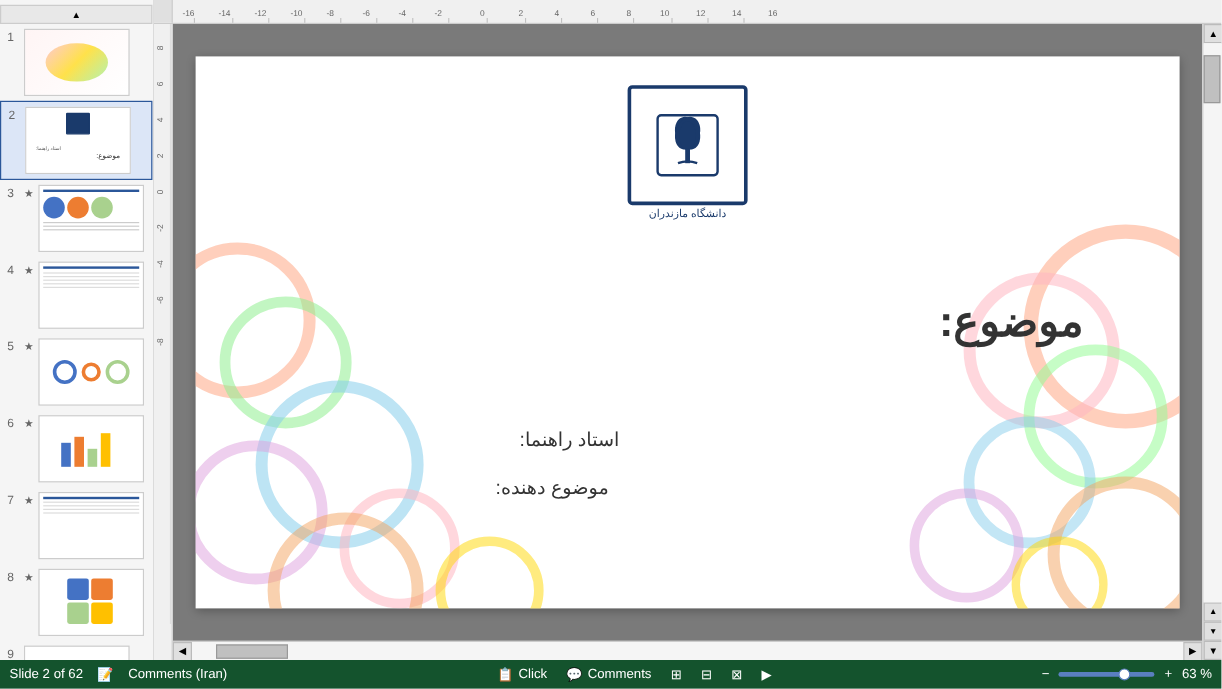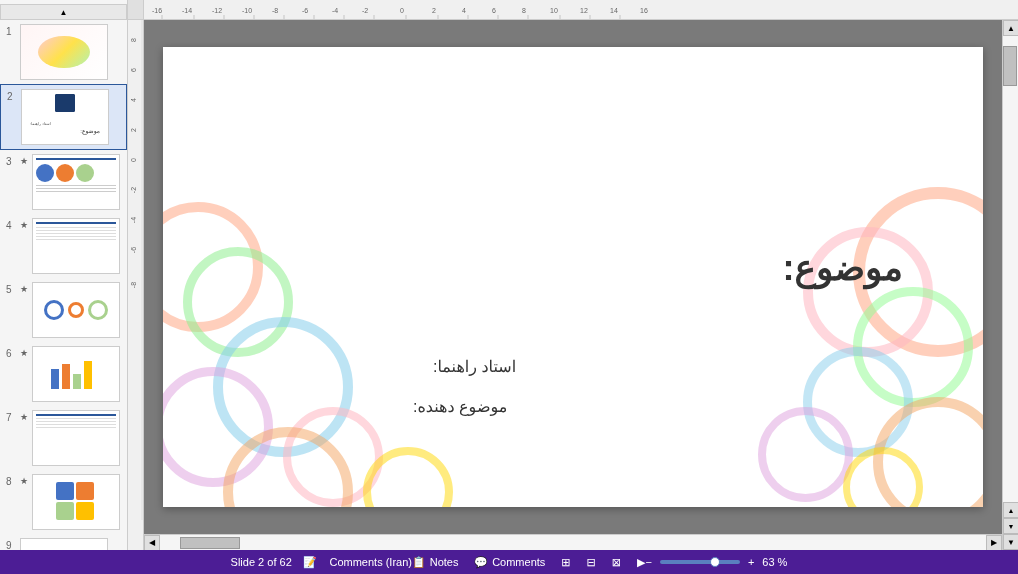--- a/index.html
+++ b/index.html
@@ -1,25 +1,25 @@
 <!DOCTYPE html>
 <html><head>
   <meta charset="utf-8">
   <style>
     * { margin: 0; padding: 0; box-sizing: border-box; }
     body { width: 1018px; height: 574px; overflow: hidden; font-family: 'Segoe UI', Arial, sans-serif; background: #f0f0f0; display: flex; flex-direction: column; }
 
     
     .status-bar {
       height: 24px;
-      background: #4c1d95;
+      background: #14532d;
       color: white;
       display: flex;
       align-items: center;
-      justify-content: center;
+      justify-content: space-between;
       padding: 0 8px;
       font-size: 11px;
       flex-shrink: 0;
     }
     .status-left { display: flex; align-items: center; gap: 12px; }
     .status-center { display: flex; align-items: center; gap: 16px; }
     .status-right { display: flex; align-items: center; gap: 8px; }
 
     
     .slide-panel {
@@ -435,20 +435,37 @@
             <div style="position:absolute;top:400px;left:200px;width:90px;height:90px;border-radius:50%;border:8px solid #ffd700;opacity:0.5;"></div>
 
             <div style="position:absolute;top:140px;right:-40px;width:170px;height:170px;border-radius:50%;border:12px solid #ffa07a;opacity:0.5;"></div>
             <div style="position:absolute;top:180px;right:50px;width:130px;height:130px;border-radius:50%;border:10px solid #ffb6c1;opacity:0.55;"></div>
             <div style="position:absolute;top:240px;right:10px;width:120px;height:120px;border-radius:50%;border:9px solid #98fb98;opacity:0.55;"></div>
             <div style="position:absolute;top:300px;right:70px;width:110px;height:110px;border-radius:50%;border:9px solid #87ceeb;opacity:0.5;"></div>
             <div style="position:absolute;top:350px;right:-20px;width:130px;height:130px;border-radius:50%;border:10px solid #f4a460;opacity:0.5;"></div>
             <div style="position:absolute;top:360px;right:130px;width:95px;height:95px;border-radius:50%;border:8px solid #dda0dd;opacity:0.5;"></div>
             <div style="position:absolute;top:400px;right:60px;width:80px;height:80px;border-radius:50%;border:7px solid #ffd700;opacity:0.5;"></div>
 
+            <div class="slide-logo">
+              <div class="logo-box">
+                <svg class="logo-tree" viewBox="0 0 60 60">
+
+                  <rect x="5" y="5" width="50" height="50" rx="3" fill="none" stroke="#1a3a6b" stroke-width="2"></rect>
+
+                  <ellipse cx="30" cy="20" rx="10" ry="14" fill="#1a3a6b" transform="rotate(-20 30 20)"></ellipse>
+                  <ellipse cx="30" cy="20" rx="10" ry="14" fill="#1a3a6b" transform="rotate(20 30 20)"></ellipse>
+                  <ellipse cx="30" cy="22" rx="7" ry="12" fill="#1a3a6b"></ellipse>
+
+                  <rect x="28" y="33" width="4" height="12" fill="#1a3a6b"></rect>
+
+                  <path d="M22 45 Q30 42 38 45" stroke="#1a3a6b" stroke-width="2" fill="none"></path>
+                </svg>
+              </div>
+              <div class="logo-text">دانشگاه مازندران</div>
+            </div>
 
             <div class="slide-title-persian">موضوع:</div>
 
             <div class="slide-label1">استاد راهنما:</div>
             <div class="slide-label2">موضوع دهنده:</div>
           </div>
         </div>
 
 
         <div class="scrollbar-h">
@@ -475,21 +492,21 @@
 
 <div class="status-bar">
   <div class="status-left">
     <span>Slide 2 of 62</span>
     <span>📝</span>
     <span>Comments (Iran)</span>
   </div>
   <div class="status-center">
     <div class="notes-section">
       <span>📋</span>
-      <span>Notes</span>
+      <span>Click</span>
     </div>
     <div class="notes-section">
       <span>💬</span>
       <span>Comments</span>
     </div>
     <span>⊞</span>
     <span>⊟</span>
     <span>⊠</span>
     <span>▶</span>
   </div>

